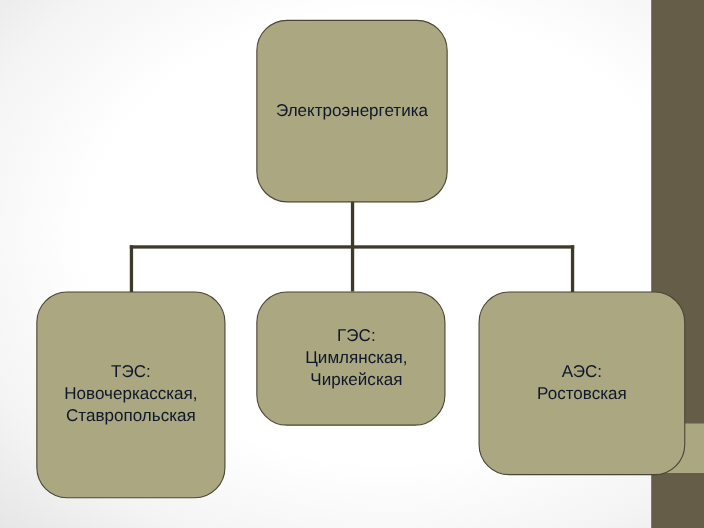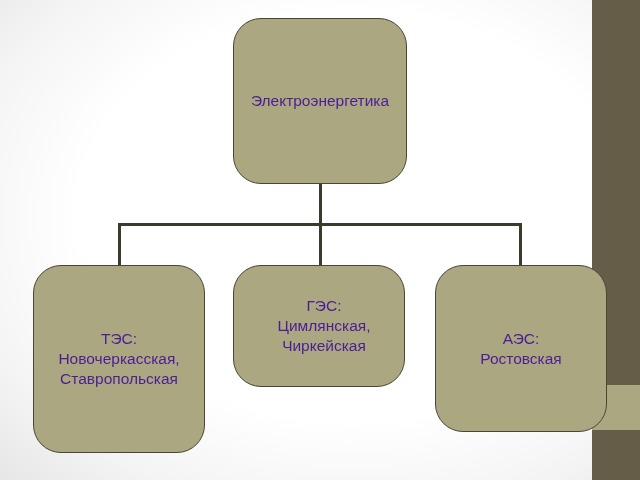--- a/index.html
+++ b/index.html
@@ -7,27 +7,27 @@
     width:640px; height:480px; position:relative; overflow:hidden;
     background: radial-gradient(ellipse at 55% 45%, #ffffff 55%, #f4f4f4 80%, #e6e6e6 100%);
     font-family: "Liberation Sans", sans-serif;
   }
   .side-bar { position:absolute; left:592px; top:0; width:48px; height:480px; background:#655d48; }
   .side-band { position:absolute; left:592px; top:385px; width:48px; height:45px; background:#aaa781; }
   .node {
     position:absolute; box-sizing:border-box;
     background:#aaa781; border:1.5px solid #4a4535; border-radius:28px;
     display:flex; align-items:center; justify-content:center; text-align:center;
-    color:#4c1d95; font-size:15.5px; line-height:20px;
+    color:#0f172a; font-size:15.5px; line-height:20px;
   }
   .node .lbl { white-space:pre-line; }
   .root { left:233px; top:18px; width:174px; height:166px; }
   .n1 { left:33px; top:265px; width:172px; height:188px; }
   .n2 { left:233px; top:265px; width:172px; height:122px;padding-left:10px; }
-  .n3 { left:435px; top:265px; width:172px; height:167px; }
+  .n3 { left:435px; top:265px; width:188px; height:167px; }
   .line { position:absolute; background:#3d3a2c; }
 </style>
 </head>
 <body>
 
 <div class="side-bar"></div>
 <div class="side-band"></div>
 
 <div class="line" style="left:319px; top:183px; width:3px; height:82px;"></div>
 <div class="line" style="left:118px; top:223px; width:404px; height:3px;"></div>

